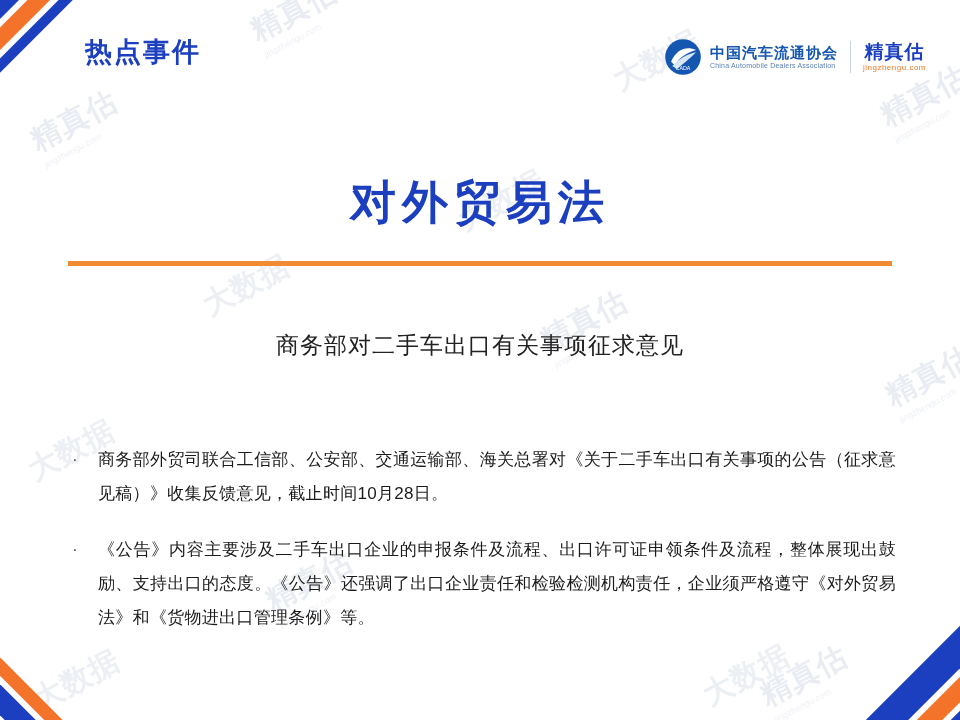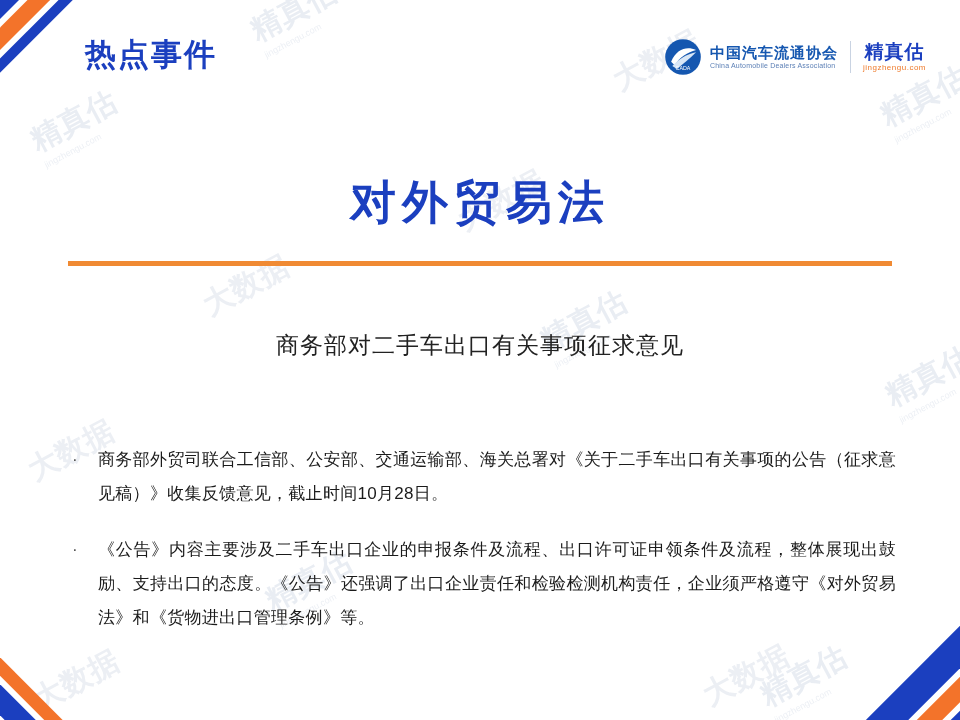--- a/index.html
+++ b/index.html
@@ -70,21 +70,21 @@
   .wm-data {
     font-size: 30px;
     color: #eceff4;
   }
 
   
   .header-title {
     position: absolute;
     left: 85px;
     top: 34px;
-    font-size: 31px;
+    font-size: 27px;
     font-weight: bold;
     color: #1b3fbf;
     letter-spacing: 2px;
   }
 
   .brand {
     position: absolute;
     right: 34px;
     top: 36px;
     display: flex;

